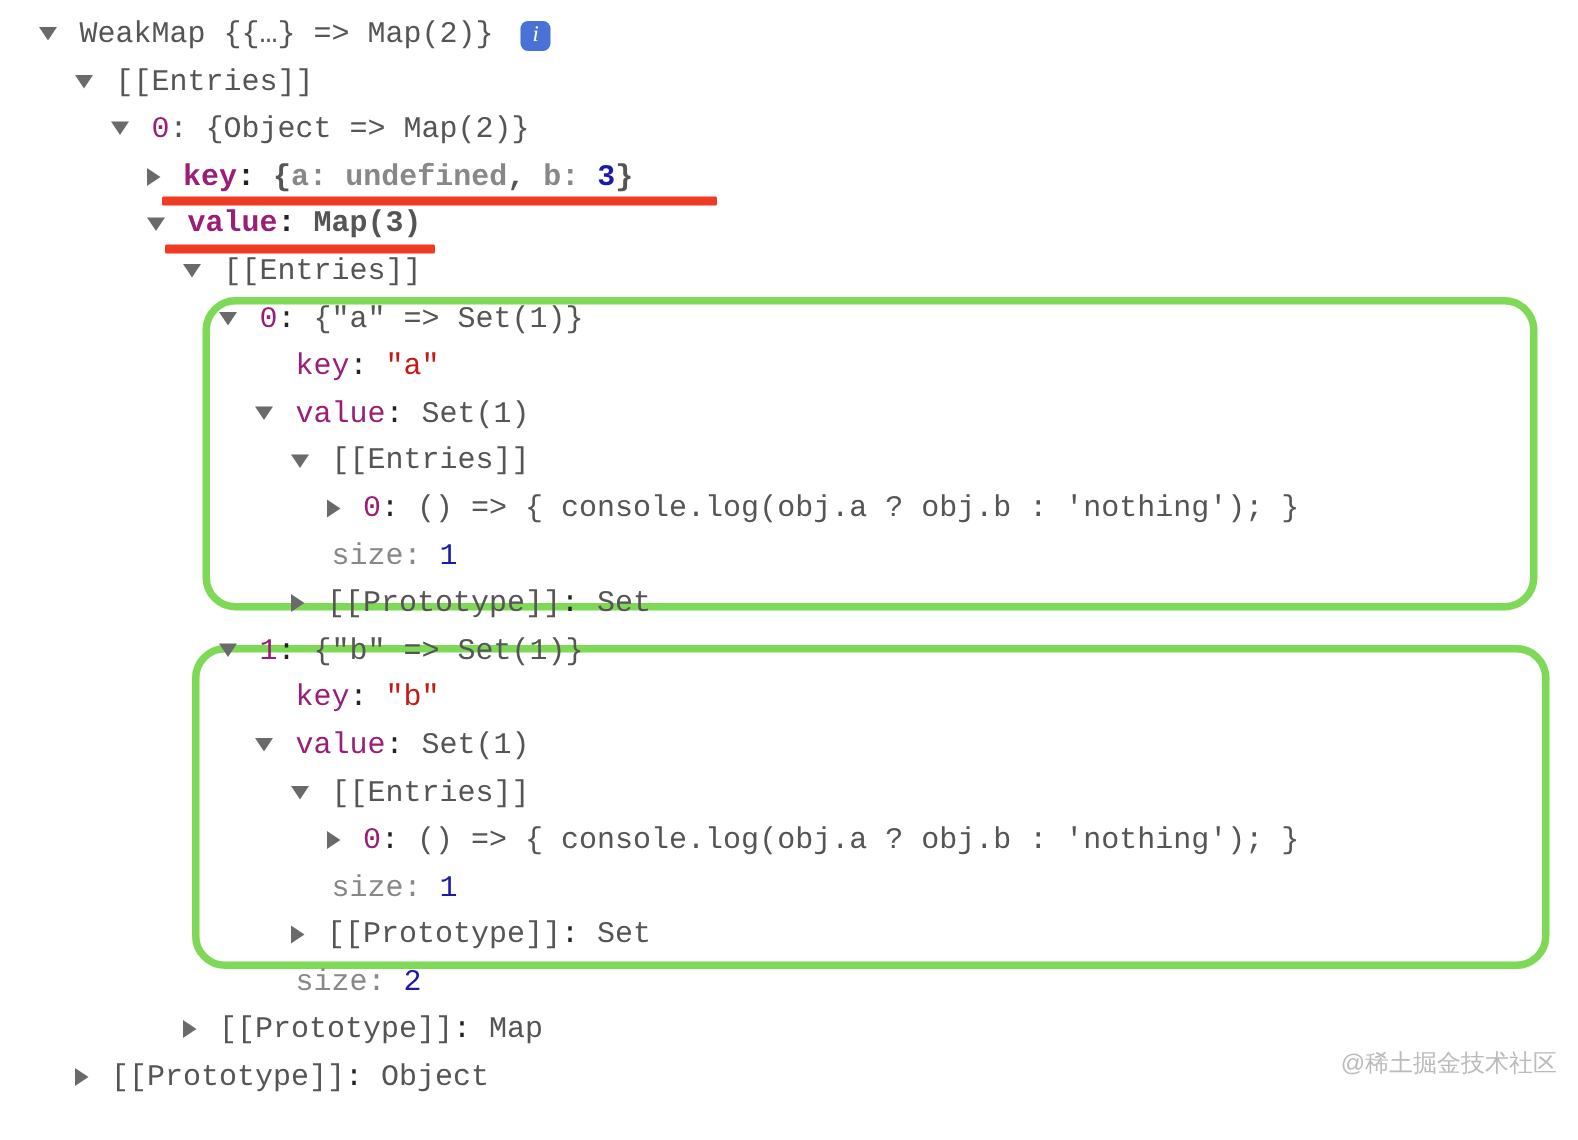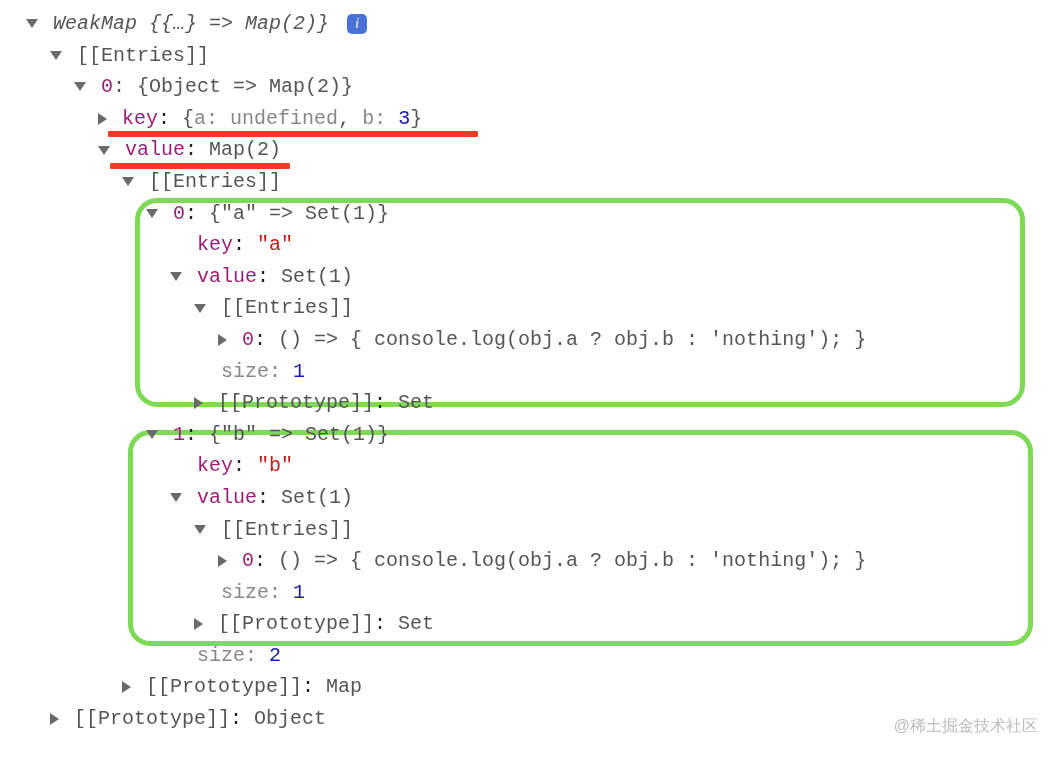--- a/index.html
+++ b/index.html
@@ -32,25 +32,25 @@
   .tri-right {
     border-top: 6px solid transparent;
     border-bottom: 6px solid transparent;
     border-left: 9px solid #6a6a6a;
   }
   .key-purple { color: #9a1e78; }
   .val-navy { color: #1a1aa6; }
   .val-red { color: #c41a16; }
   .gray { color: #888; }
   .dgray { color: #555; }
-  .italic { font-style: italic; }
+  .italic { }
   .pad-0  { padding-left: 18px; }
   .pad-1  { padding-left: 42px; }
   .pad-2  { padding-left: 66px; }
-  .pad-3  { padding-left: 90px; }
+  .pad-3  { padding-left: 90px; font-weight: bold; }
   .pad-4  { padding-left: 114px;}
   .pad-5  { padding-left: 138px;}
   .pad-6  { padding-left: 162px;}
   .pad-7  { padding-left: 186px;}
   .pad-8  { padding-left: 210px;}
   .info-badge {
     display: inline-flex;
     align-items: center;
     justify-content: center;
     width: 20px; height: 20px;
@@ -71,21 +71,21 @@
   }
   .green-box {
     position: absolute;
     border: 5px solid #7ed957;
     border-radius: 22px;
     pointer-events: none;
   }
   .watermark {
     position: absolute;
     right: 14px;
-    bottom: 4px;
+    bottom: 20px;
     font-family: "PingFang SC", "Microsoft YaHei", sans-serif;
     font-size: 16px;
     color: #bbb;
   }
 </style>
 </head>
 <body>
 
 <div class="row pad-0">
   <span class="tri tri-down"></span>
@@ -105,21 +105,21 @@
 
 <div class="row pad-3" style="position:relative;">
   <span class="tri tri-right"></span>
   <span class="key-purple">key</span><span>: </span>
   <span class="dgray">{</span><span class="gray">a</span><span class="gray">: </span><span class="gray">undefined</span><span class="dgray">, </span><span class="gray">b</span><span class="gray">: </span><span class="val-navy">3</span><span class="dgray">}</span>
   <div class="underline-red" style="left:100px; width:370px; bottom:-3px;"></div>
 </div>
 
 <div class="row pad-3" style="position:relative;">
   <span class="tri tri-down"></span>
-  <span class="key-purple">value</span><span>: </span><span class="dgray">Map(2)</span>
+  <span class="key-purple">value</span><span>: </span><span class="dgray">Map(3)</span>
   <div class="underline-red" style="left:102px; width:180px; bottom:-3px;"></div>
 </div>
 
 <div class="row pad-4">
   <span class="tri tri-down"></span>
   <span class="dgray">[[Entries]]</span>
 </div>
 
 <div class="green-box" style="left:135px; top:198px; width:890px; height:209px;"></div>
 

